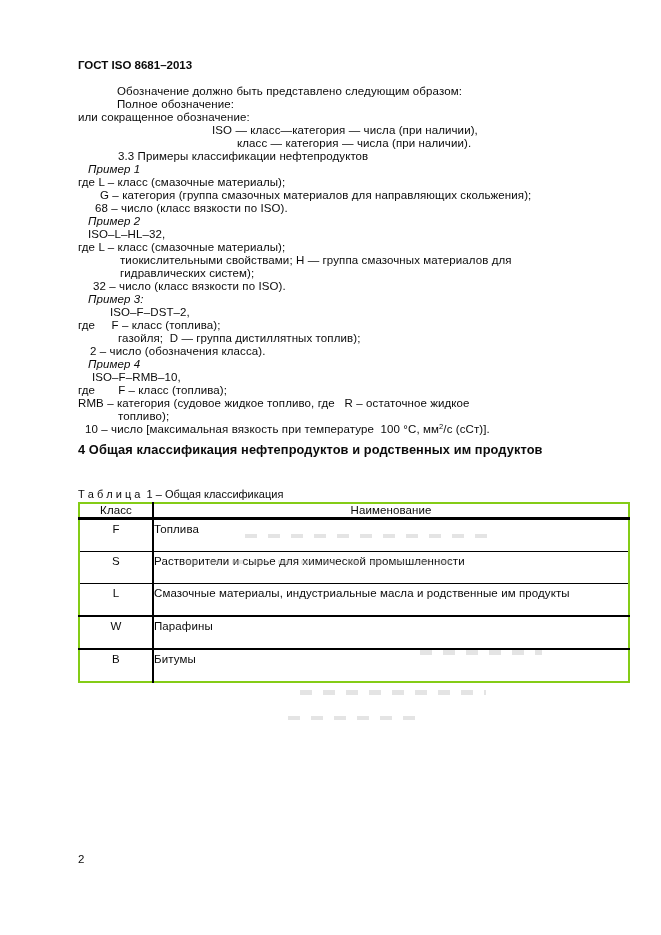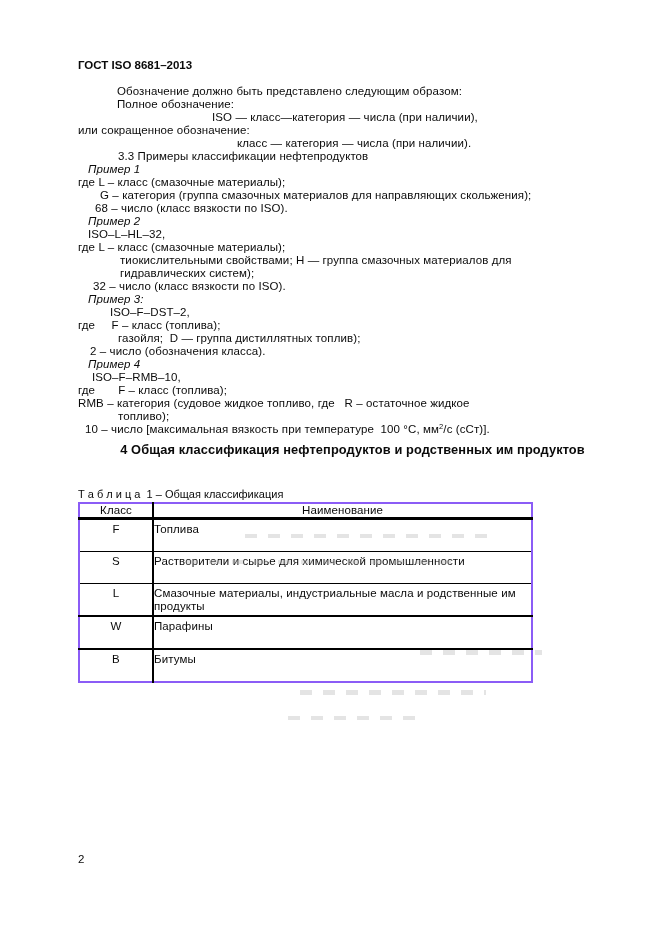--- a/index.html
+++ b/index.html
@@ -27,26 +27,26 @@
   .p22{padding-left:22px}
   .p32{padding-left:32px}
   .p39{padding-left:39px}
   .p40{padding-left:40px}
   .p42{padding-left:42px}
   .p134{padding-left:134px}
   .p159{padding-left:159px}
   .sup{font-size:7.5px;position:relative;top:-4px;}
   .sec{
     margin:5px 0 0 0;font-size:12.8px;font-weight:bold;line-height:16px;
-    text-align:center;white-space:pre;letter-spacing:0.1px;
+    text-align:left;white-space:pre;letter-spacing:0.1px;
   }
   .caption{margin-top:30px;font-size:11px;line-height:13px;white-space:pre;}
   table.cls{
-    border-collapse:collapse;width:455px;table-layout:fixed;
-    border:2px solid #8b5cf6;margin-top:1px;
+    border-collapse:collapse;width:552px;table-layout:fixed;
+    border:2px solid #84cc16;margin-top:1px;
   }
   table.cls th, table.cls td{font-size:11.5px;line-height:13px;letter-spacing:0.1px;}
   table.cls th{
     font-weight:normal;height:13px;padding:0;border-bottom:3px solid #000;
     text-align:center;vertical-align:middle;
   }
   table.cls td{vertical-align:top;padding:3px 0 0 0;height:28px;}
   .c1{border-right:2px solid #000;}
   td.c1{text-align:center;}
   td.name{padding-left:14px;}
@@ -62,22 +62,22 @@
 </head>
 <body>
 
 <div class="page">
 
   <div class="doc-header">ГОСТ ISO 8681–2013</div>
 
   <div class="content">
     <div class="ln p39">Обозначение должно быть представлено следующим образом:</div>
     <div class="ln p39">Полное обозначение:</div>
+    <div class="ln p0">или сокращенное обозначение:</div>
     <div class="ln p134">ISO — класс—категория — числа (при наличии),</div>
-    <div class="ln p0">или сокращенное обозначение:</div>
     <div class="ln p159">класс — категория — числа (при наличии).</div>
     <div class="ln p40 b">3.3 Примеры классификации нефтепродуктов</div>
     <div class="ln p10 i">Пример 1</div>
     <div class="ln p0">где L – класс (смазочные материалы);</div>
     <div class="ln p22">G – категория (группа смазочных материалов для направляющих скольжения);</div>
     <div class="ln p17">68 – число (класс вязкости по ISO).</div>
     <div class="ln p10 i">Пример 2</div>
     <div class="ln p10">ISO–L–HL–32,</div>
     <div class="ln p0">где L – класс (смазочные материалы);</div>
     <div class="ln p42">тиокислительными свойствами; H — группа смазочных материалов для</div>

